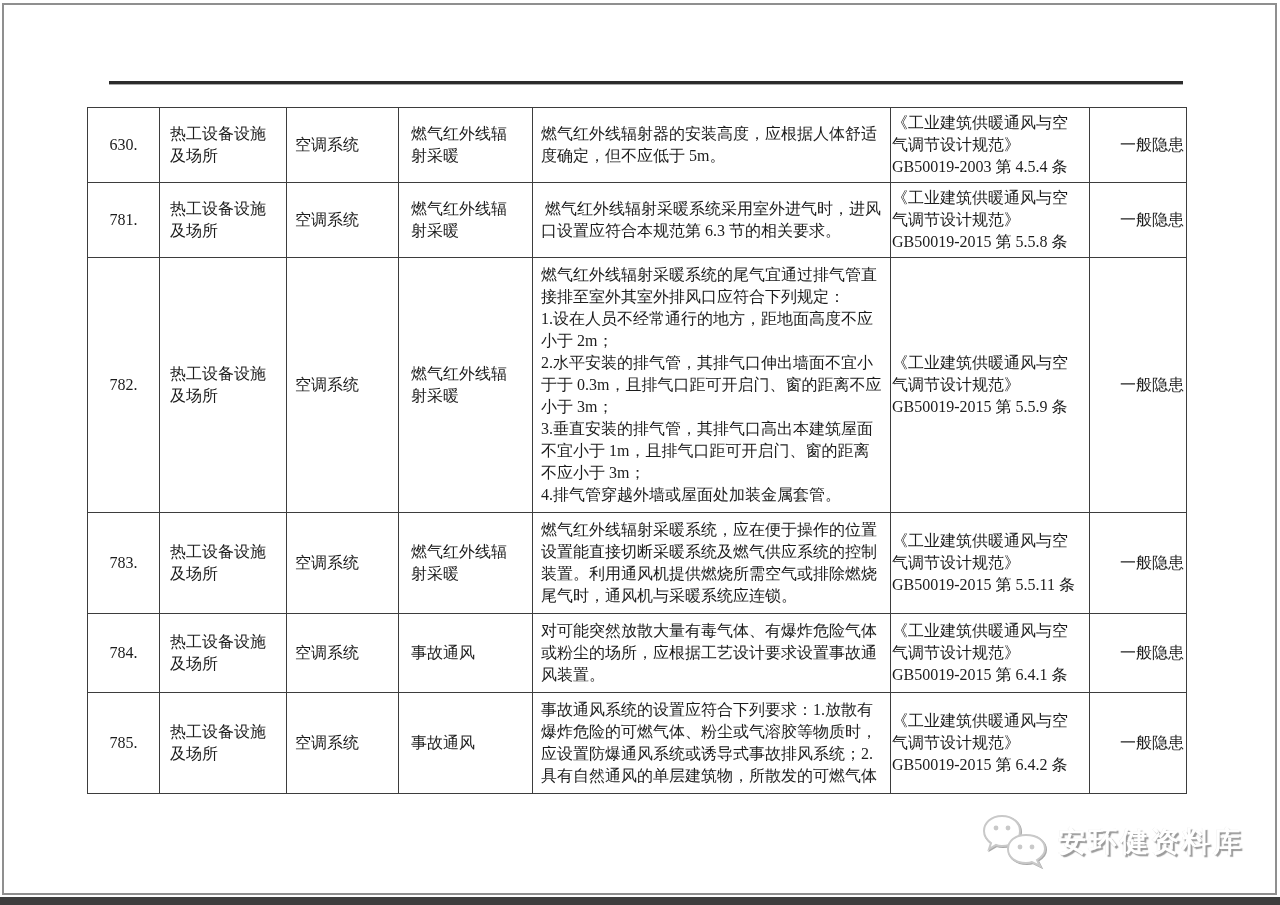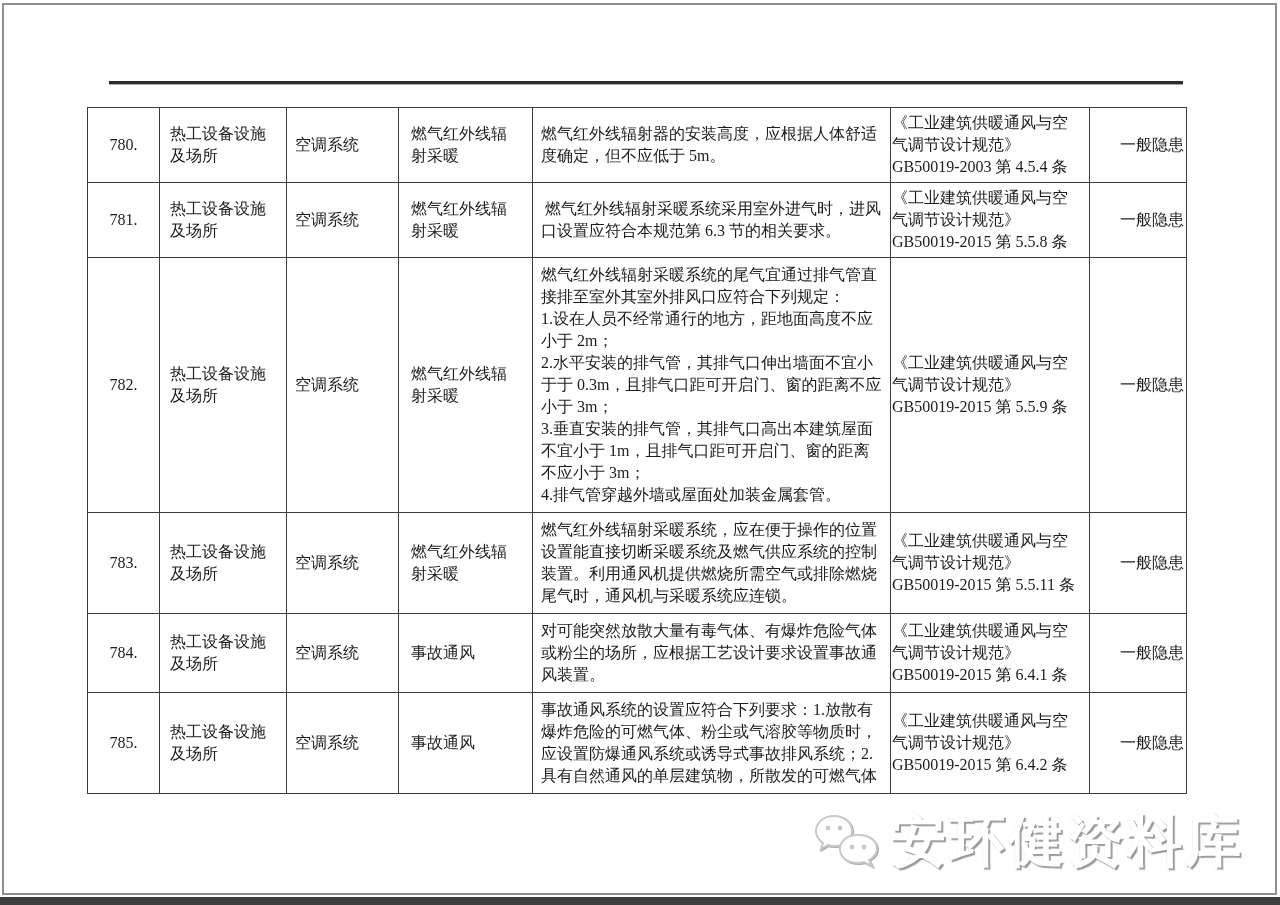--- a/index.html
+++ b/index.html
@@ -69,21 +69,21 @@
     align-items: center;
     gap: 10px;
     pointer-events: none;
   }
   .watermark .wm-icon {
     width: 66px;
     height: 58px;
     filter: drop-shadow(1.5px 1.5px 0.5px #a9a9a9);
   }
   .watermark .wm-text {
-    font-size: 56px;
+    font-size: 28px;
     font-weight: bold;
     letter-spacing: 3px;
     color: #ffffff;
     text-shadow: 2px 2px 1px #9b9b9b, -0.5px -0.5px 0 #efefef;
     white-space: nowrap;
   }
   .bottom-bar {
     position: absolute;
     left: 0; right: 0; bottom: 0;
     height: 8px;
@@ -104,21 +104,21 @@
       <col style="width:72px">
       <col style="width:127px">
       <col style="width:112px">
       <col style="width:134px">
       <col style="width:358px">
       <col style="width:199px">
       <col style="width:97px">
     </colgroup>
     <tbody>
         <tr>
-          <td class="col-no">780.</td>
+          <td class="col-no">630.</td>
           <td class="col-facility">热工设备设施及场所</td>
           <td class="col-system">空调系统</td>
           <td class="col-category">燃气红外线辐射采暖</td>
           <td class="col-description">燃气红外线辐射器的安装高度，应根据人体舒适度确定，但不应低于 5m。</td>
           <td class="col-basis">《工业建筑供暖通风与空
 气调节设计规范》
 GB50019-2003 第 4.5.4 条</td>
           <td class="col-level">一般隐患</td>
         </tr>
         <tr>

